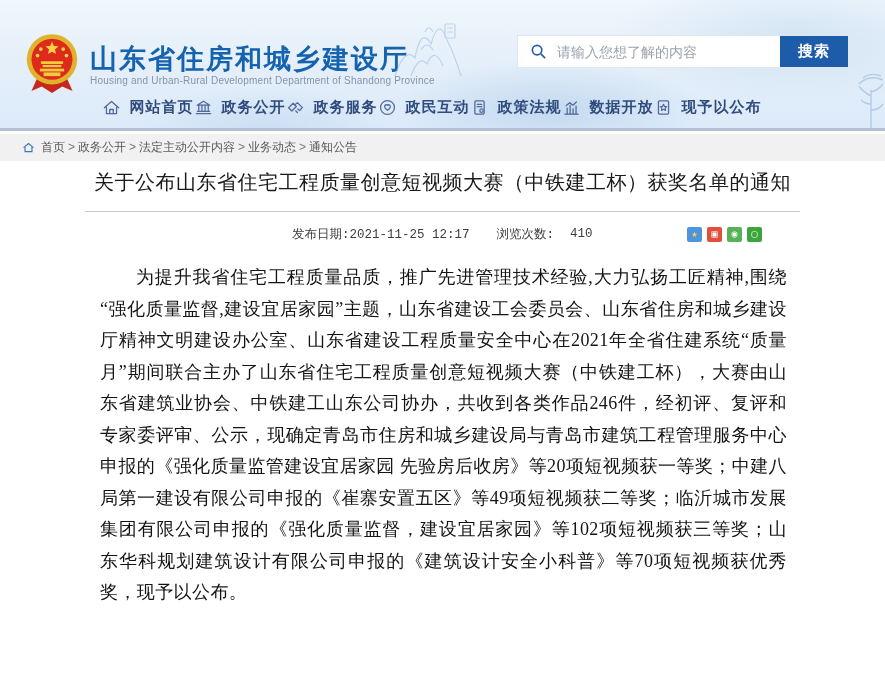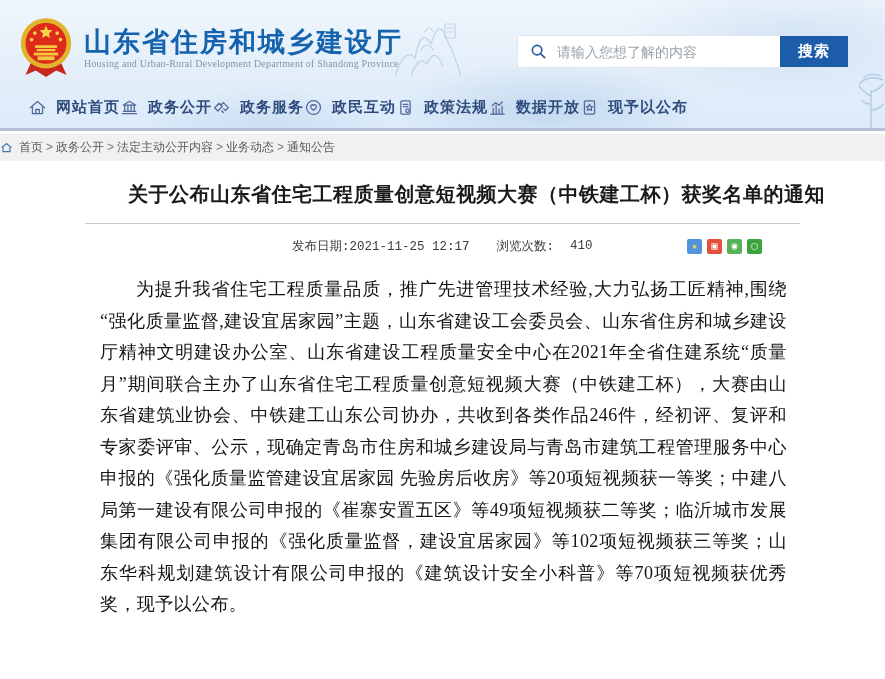--- a/index.html
+++ b/index.html
@@ -12,29 +12,29 @@
   
   .header {
     position:relative; height:131px;
     background:
       radial-gradient(ellipse 220px 70px at 62% 85%, rgba(164,196,228,.45), rgba(164,196,228,0) 70%),
       radial-gradient(ellipse 180px 60px at 30% 100%, rgba(178,205,232,.4), rgba(178,205,232,0) 70%),
       radial-gradient(ellipse 260px 90px at 90% 30%, rgba(190,214,238,.5), rgba(190,214,238,0) 70%),
       linear-gradient(180deg,#eff6fc 0%,#e3eef9 60%,#dceafa 100%);
     border-bottom:3px solid #b7c0d3;
   }
-  .header-top { height:95px; display:flex; align-items:center; padding-left:18px; position:relative; }
+  .header-top { height:95px; display:flex; align-items:flex-end; padding-left:24px; position:relative; }
   .brand { display:flex; align-items:center; gap:10px; cursor:pointer; }
   .emblem { width:56px; height:62px; flex:0 0 auto; }
   .brand-text { display:flex; flex-direction:column; }
   .site-title {
     font-size:27px; font-weight:bold; color:#1563ae; letter-spacing:2px;
     line-height:32px; white-space:nowrap;
   }
-  .site-subtitle { font-size:10px; color:#8494ac; letter-spacing:.2px;font-family:Liberation Serif, serif; }
+  .site-subtitle { font-size:10px; color:#8494ac; letter-spacing:.2px; }
 
   .header-art { position:absolute; pointer-events:none; opacity:.55; }
   .art-mountain { left:385px; top:6px; }
   .art-tree { right:-4px; top:70px; }
 
   .search-wrap {
     position:absolute; right:37px; top:36px; width:330px; height:31px;
     display:flex; background:#ffffff; box-shadow:0 0 0 1px #dfe6ef;
   }
   .search-field { flex:1; display:flex; align-items:center; padding-left:12px; gap:10px; }
@@ -44,42 +44,42 @@
     font-size:14px; color:#333; background:transparent;
   }
   .search-input::placeholder { color:#9aa3ad; }
   .search-btn {
     width:68px; height:100%; border:none; cursor:pointer;
     background:#1d5ca9; color:#fff; font-size:15px; font-weight:bold; letter-spacing:1px;
   }
 
   
   .nav {
-    height:33px; display:flex; align-items:center; justify-content:flex-start;
+    height:33px; display:flex; align-items:center; justify-content:center;
     padding:0 50px 8px 28px;
   }
   .nav-item { display:flex; align-items:center; gap:9px; cursor:pointer; }
   .nav-item svg { width:19px; height:19px; fill:none; stroke:#51699b; stroke-width:1.2; stroke-linejoin:round; stroke-linecap:round; }
   .nav-label { font-size:15px; font-weight:bold; color:#2f4c7d; letter-spacing:1px; }
 
   
   .breadcrumb {
     margin-top:3px; height:27px; background:#f1f1f1;
-    display:flex; align-items:center; 
+    display:flex; align-items:center; padding-left:22px;
     font-size:12px; color:#595959;
   }
   .breadcrumb svg { width:13px; height:13px; fill:none; stroke:#3a78b8; stroke-width:1.6; margin-right:6px; }
   .crumb { cursor:pointer; }
   .crumb-sep { margin:0 3px; color:#7a7a7a; }
 
   
   .article { background:#fff; }
   .article-title {
-    margin:20px 60px 0; text-align:right;
-    font-size:20px; font-weight:bold; color:#1a1a1a; letter-spacing:.5px;
+    margin:8px 60px 0; text-align:center;
+    font-size:20px; font-weight:normal; color:#1a1a1a; letter-spacing:.5px;
   }
   .title-divider { height:1px; background:#c9c9c9; margin:15px 85px 0; }
   .meta-row { display:flex; align-items:center; margin-top:13px; height:18px; font-size:12.5px; color:#3d3d3d;font-family:Liberation Mono, monospace; }
   .meta-pub { margin-left:292px; }
   .meta-views-label { margin-left:27px; }
   .meta-views-value { margin-left:16px; }
   .share-group { margin-left:auto; margin-right:123px; display:flex; gap:5px; }
   .share-icon {
     width:15px; height:15px; border-radius:2px; cursor:pointer;
     display:flex; align-items:center; justify-content:center;

